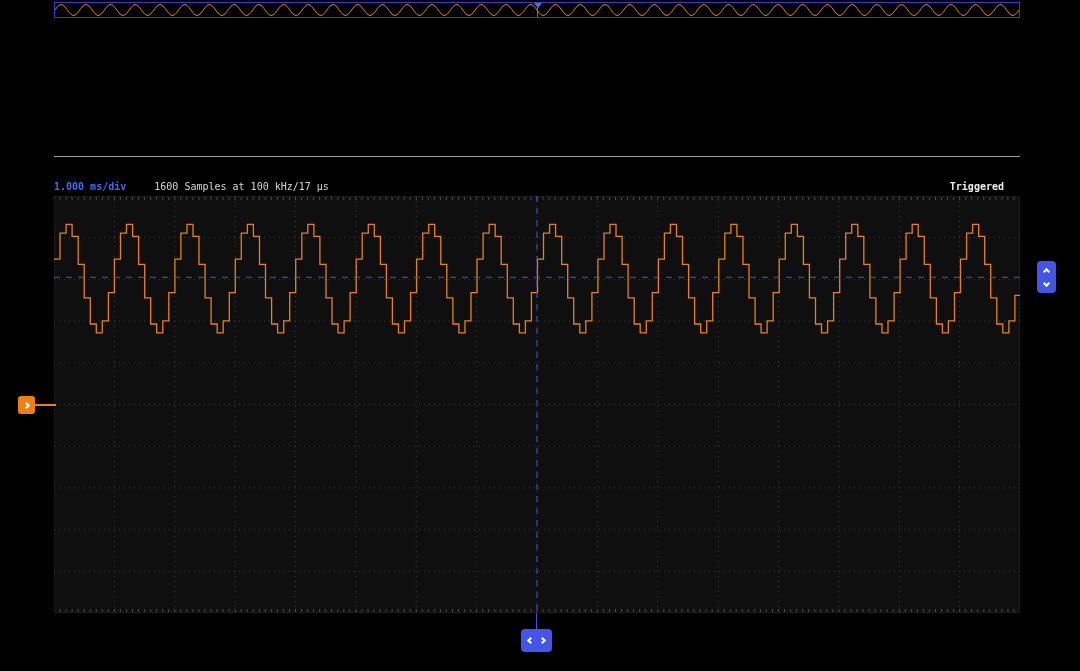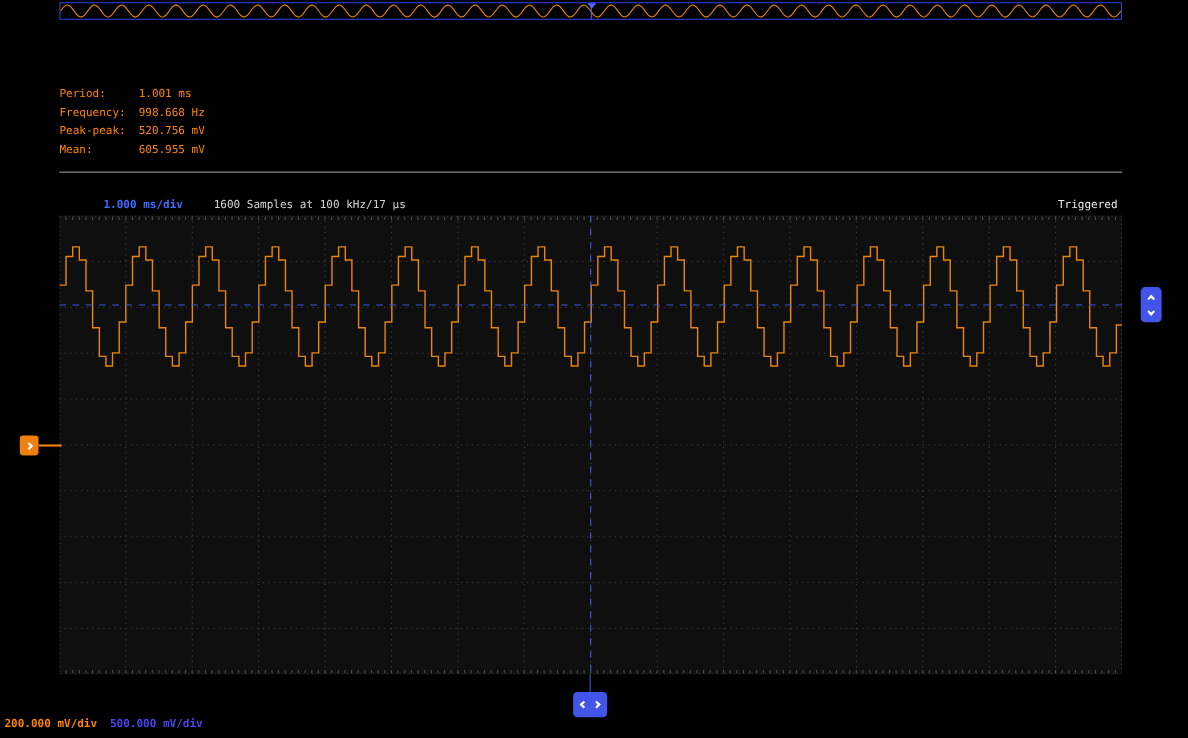--- a/index.html
+++ b/index.html
@@ -18,22 +18,22 @@
 
   
   .measure { position:absolute; left:54px; top:77px; font-size:10px; line-height:17px; color:#ff8400; }
   .measure .lbl { display:inline-block; width:66px; }
 
   .divider { position:absolute; left:54px; top:156px; width:966px; height:1px; background:#9a9a9a; }
 
   
   .status { position:absolute; left:54px; top:181px; width:966px; height:14px;
             font-size:10px; color:#d6d6d6; }
-  .status .tb { color:#3f6cff; font-weight:bold; margin-right:22px;margin-left:40px; }
-  .status .trig { position:absolute; right:4px; top:0; color:#ececec; }
+  .status .tb { color:#3f6cff; font-weight:bold; margin-right:22px; }
+  .status .trig { position:absolute; right:16px; top:0; color:#ececec;font-weight:bold; }
 
   
   .plot { position:absolute; left:54px; top:196px; width:966px; height:417px; background:#0f0f0f; }
   .plot svg { display:block; }
 
   
   .handle { position:absolute; border:none; border-radius:4px; background:#4355e8;
             display:flex; align-items:center; justify-content:center; cursor:pointer; padding:0; }
   .handle-right  { left:1037px; top:261px; width:19px; height:32px; flex-direction:column; gap:7px; }
   .handle-bottom { left:521px;  top:629px; width:31px; height:23px; flex-direction:row;  gap:7px; }
@@ -61,38 +61,20 @@
 
   <div class="overview">
     <svg id="overview-svg" width="964" height="14">
         <path d="M0,7 L2,4.32 L4,2.32 L6,1.51 L8,2.08 L10,3.90 L12,6.50 L14,9.23 L16,11.39 L18,12.45 L20,12.12 L22,10.50 L24,8.00 L26,5.24 L28,2.93 L30,1.64 L32,1.71 L34,3.12 L36,5.51 L38,8.28 L40,10.72 L42,12.22 L44,12.40 L46,11.22 L48,8.96 L50,6.21 L52,3.66 L54,1.96 L56,1.53 L58,2.48 L60,4.58 L62,7.29 L64,9.92 L66,11.82 L68,12.50 L70,11.79 L72,9.86 L74,7.22 L76,4.51 L78,2.44 L80,1.52 L82,1.99 L84,3.72 L86,6.29 L88,9.03 L90,11.26 L92,12.42 L94,12.20 L96,10.67 L98,8.21 L100,5.44 L102,3.07 L104,1.70 L106,1.66 L108,2.97 L110,5.31 L112,8.07 L114,10.56 L116,12.15 L118,12.44 L120,11.35 L122,9.16 L124,6.43 L126,3.84 L128,2.05 L130,1.51 L132,2.36 L134,4.39 L136,7.07 L138,9.74 L140,11.71 L142,12.50 L144,11.89 L146,10.04 L148,7.43 L150,4.71 L152,2.56 L154,1.54 L156,1.90 L158,3.55 L160,6.07 L162,8.83 L164,11.12 L166,12.37 L168,12.27 L170,10.83 L172,8.42 L174,5.65 L176,3.23 L178,1.76 L180,1.61 L182,2.83 L184,5.10 L186,7.86 L188,10.39 L190,12.07 L192,12.47 L194,11.48 L196,9.36 L198,6.64 L200,4.02 L202,2.14 L204,1.50 L206,2.25 L208,4.20 L210,6.86 L212,9.55 L214,11.60 L216,12.49 L218,11.98 L220,10.22 L222,7.64 L224,4.90 L226,2.69 L228,1.57 L230,1.82 L232,3.39 L234,5.86 L236,8.62 L238,10.98 L240,12.32 L242,12.32 L244,10.98 L246,8.62 L248,5.86 L250,3.39 L252,1.82 L254,1.57 L256,2.69 L258,4.90 L260,7.64 L262,10.22 L264,11.98 L266,12.49 L268,11.60 L270,9.55 L272,6.86 L274,4.20 L276,2.25 L278,1.50 L280,2.14 L282,4.02 L284,6.64 L286,9.36 L288,11.48 L290,12.47 L292,12.07 L294,10.39 L296,7.86 L298,5.10 L300,2.83 L302,1.61 L304,1.76 L306,3.23 L308,5.65 L310,8.42 L312,10.83 L314,12.27 L316,12.37 L318,11.12 L320,8.83 L322,6.07 L324,3.55 L326,1.90 L328,1.54 L330,2.56 L332,4.71 L334,7.43 L336,10.04 L338,11.89 L340,12.50 L342,11.71 L344,9.74 L346,7.07 L348,4.39 L350,2.36 L352,1.51 L354,2.05 L356,3.84 L358,6.43 L360,9.16 L362,11.35 L364,12.44 L366,12.15 L368,10.56 L370,8.07 L372,5.31 L374,2.97 L376,1.66 L378,1.70 L380,3.07 L382,5.44 L384,8.21 L386,10.67 L388,12.20 L390,12.42 L392,11.26 L394,9.03 L396,6.29 L398,3.72 L400,1.99 L402,1.52 L404,2.44 L406,4.51 L408,7.22 L410,9.86 L412,11.79 L414,12.50 L416,11.82 L418,9.92 L420,7.29 L422,4.58 L424,2.48 L426,1.53 L428,1.96 L430,3.66 L432,6.21 L434,8.96 L436,11.22 L438,12.40 L440,12.22 L442,10.72 L444,8.28 L446,5.51 L448,3.12 L450,1.71 L452,1.64 L454,2.93 L456,5.24 L458,8.00 L460,10.50 L462,12.12 L464,12.45 L466,11.39 L468,9.23 L470,6.50 L472,3.90 L474,2.08 L476,1.51 L478,2.32 L480,4.32 L482,7.00 L484,9.68 L486,11.68 L488,12.49 L490,11.92 L492,10.10 L494,7.50 L496,4.77 L498,2.61 L500,1.55 L502,1.88 L504,3.50 L506,6.00 L508,8.76 L510,11.07 L512,12.36 L514,12.29 L516,10.88 L518,8.49 L520,5.72 L522,3.28 L524,1.78 L526,1.60 L528,2.78 L530,5.04 L532,7.79 L534,10.34 L536,12.04 L538,12.47 L540,11.52 L542,9.42 L544,6.71 L546,4.08 L548,2.18 L550,1.50 L552,2.21 L554,4.14 L556,6.78 L558,9.49 L560,11.56 L562,12.48 L564,12.01 L566,10.28 L568,7.71 L570,4.97 L572,2.74 L574,1.58 L576,1.80 L578,3.33 L580,5.79 L582,8.56 L584,10.93 L586,12.30 L588,12.34 L590,11.03 L592,8.69 L594,5.93 L596,3.44 L598,1.85 L600,1.56 L602,2.65 L604,4.84 L606,7.57 L608,10.16 L610,11.95 L612,12.49 L614,11.64 L616,9.61 L618,6.93 L620,4.26 L622,2.29 L624,1.50 L626,2.11 L628,3.96 L630,6.57 L632,9.29 L634,11.44 L636,12.46 L638,12.10 L640,10.45 L642,7.93 L644,5.17 L646,2.88 L648,1.63 L650,1.73 L652,3.17 L654,5.58 L656,8.35 L658,10.77 L660,12.24 L662,12.39 L664,11.17 L666,8.90 L668,6.14 L670,3.61 L672,1.93 L674,1.53 L676,2.52 L678,4.64 L680,7.36 L682,9.98 L684,11.86 L686,12.50 L688,11.75 L690,9.80 L692,7.14 L694,4.45 L696,2.40 L698,1.51 L700,2.02 L702,3.78 L704,6.36 L706,9.10 L708,11.31 L710,12.43 L712,12.18 L714,10.61 L716,8.14 L718,5.38 L720,3.02 L722,1.68 L724,1.68 L726,3.02 L728,5.38 L730,8.14 L732,10.61 L734,12.18 L736,12.43 L738,11.31 L740,9.10 L742,6.36 L744,3.78 L746,2.02 L748,1.51 L750,2.40 L752,4.45 L754,7.14 L756,9.80 L758,11.75 L760,12.50 L762,11.86 L764,9.98 L766,7.36 L768,4.64 L770,2.52 L772,1.53 L774,1.93 L776,3.61 L778,6.14 L780,8.90 L782,11.17 L784,12.39 L786,12.24 L788,10.77 L790,8.35 L792,5.58 L794,3.17 L796,1.73 L798,1.63 L800,2.88 L802,5.17 L804,7.93 L806,10.45 L808,12.10 L810,12.46 L812,11.44 L814,9.29 L816,6.57 L818,3.96 L820,2.11 L822,1.50 L824,2.29 L826,4.26 L828,6.93 L830,9.61 L832,11.64 L834,12.49 L836,11.95 L838,10.16 L840,7.57 L842,4.84 L844,2.65 L846,1.56 L848,1.85 L850,3.44 L852,5.93 L854,8.69 L856,11.03 L858,12.34 L860,12.30 L862,10.93 L864,8.56 L866,5.79 L868,3.33 L870,1.80 L872,1.58 L874,2.74 L876,4.97 L878,7.71 L880,10.28 L882,12.01 L884,12.48 L886,11.56 L888,9.49 L890,6.78 L892,4.14 L894,2.21 L896,1.50 L898,2.18 L900,4.08 L902,6.71 L904,9.42 L906,11.52 L908,12.47 L910,12.04 L912,10.34 L914,7.79 L916,5.04 L918,2.78 L920,1.60 L922,1.78 L924,3.28 L926,5.72 L928,8.49 L930,10.88 L932,12.29 L934,12.36 L936,11.07 L938,8.76 L940,6.00 L942,3.50 L944,1.88 L946,1.55 L948,2.61 L950,4.77 L952,7.50 L954,10.10 L956,11.92 L958,12.49 L960,11.68 L962,9.68 L964,7.00" fill="none" stroke="#e8830e" stroke-width="1"></path>
       </svg>
     <div class="ov-cursor">
       <div class="ov-tri"></div>
     </div>
   </div>
 
-  <div class="measure">
-    <div>
-      <span class="lbl">Period:</span>
-      <span>1.001 ms</span>
-    </div>
-    <div>
-      <span class="lbl">Frequency:</span>
-      <span>998.668 Hz</span>
-    </div>
-    <div>
-      <span class="lbl">Peak-peak:</span>
-      <span>520.756 mV</span>
-    </div>
-    <div>
-      <span class="lbl">Mean:</span>
-      <span>605.955 mV</span>
-    </div>
-  </div>
 
   <div class="divider"></div>
 
   <div class="status">
     <span class="tb">1.000 ms/div</span>
     <span>1600 Samples at 100 kHz/17 μs</span>
     <span class="trig">Triggered</span>
   </div>
 
   <div class="plot">
@@ -138,18 +120,14 @@
     <span class="chev up"></span>
     <span class="chev down"></span>
   </button>
 
   <div class="vconn"></div>
   <button class="handle handle-bottom">
     <span class="chev left"></span>
     <span class="chev right"></span>
   </button>
 
-  <div class="bottom-labels">
-    <span class="bl-ch1">200.000 mV/div</span>
-    <span class="bl-ch2">500.000 mV/div</span>
-  </div>
 
 </div>
 
 </body></html>

